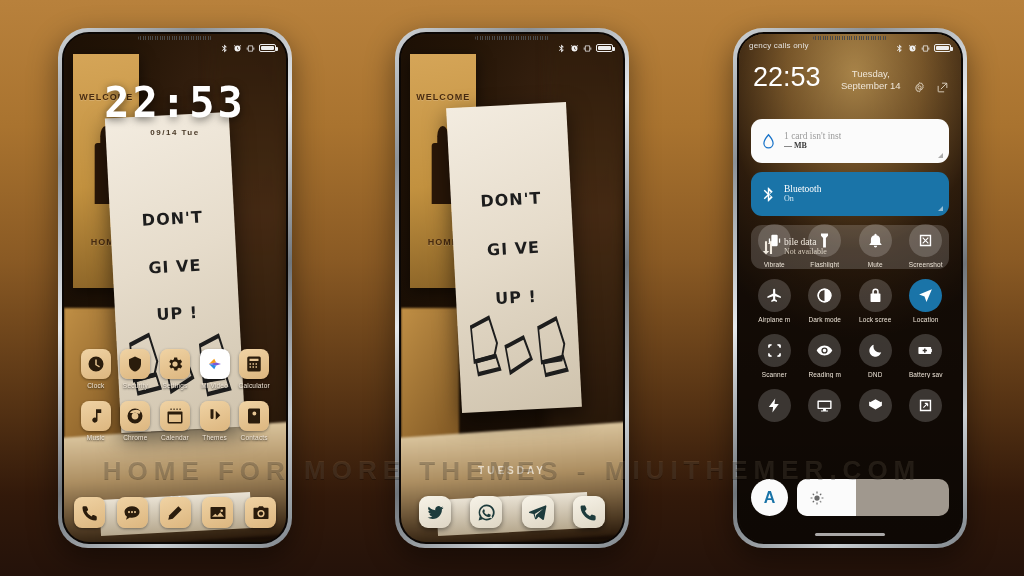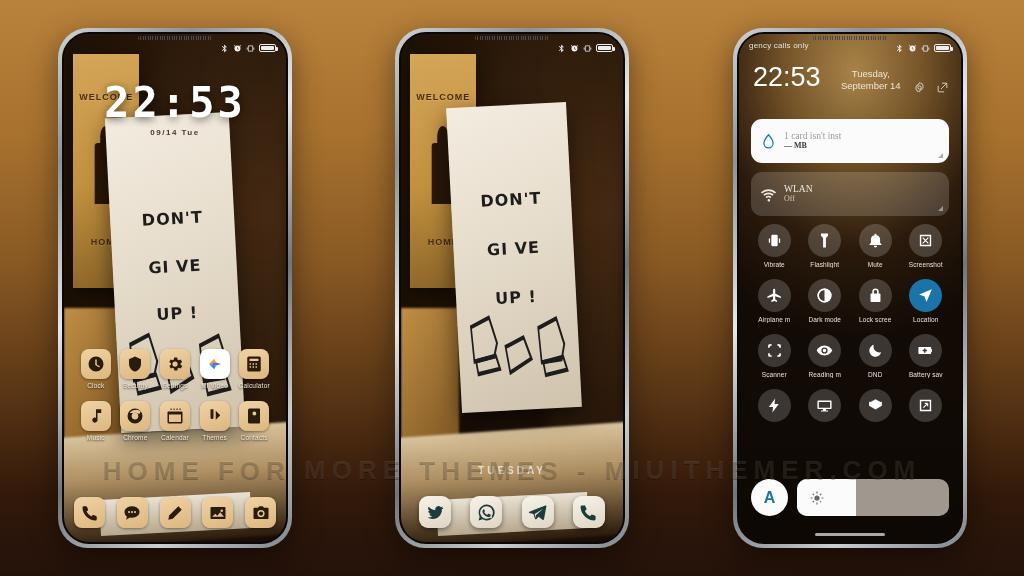--- a/index.html
+++ b/index.html
@@ -583,29 +583,38 @@
           <div class="bigtile white">
             <span class="bt-ic"><svg viewBox="0 0 24 24">
                   <path d="M12 2.5S5.5 10 5.5 14.5a6.5 6.5 0 0013 0C18.5 10 12 2.5 12 2.5z" fill="none" stroke="#1a74c9" stroke-width="1.8"></path>
                 </svg></span>
             <span class="bt-txt">
               <span class="bt-t">1 card isn't inst</span>
               <span class="bt-s">— MB</span>
             </span>
             <span class="bt-corner"></span>
           </div>
+          <div class="bigtile blue">
+            <span class="bt-ic"><svg viewBox="0 0 24 24" fill="#fff">
+                  <path d="M11 2v7.6L6.7 5.3 5.3 6.7 10.6 12l-5.3 5.3 1.4 1.4L11 14.4V22h1l6-6-4.6-4 4.6-4-6-6h-1zm2 4.8l2.2 2.2L13 11.2V6.8zm0 10.4v-4.4l2.2 2.2L13 17.2z"></path>
+                </svg></span>
+            <span class="bt-txt">
+              <span class="bt-t">Bluetooth</span>
+              <span class="bt-s">On</span>
+            </span>
+            <span class="bt-corner"></span>
+          </div>
           <div class="bigtile dim">
             <span class="bt-ic"><svg viewBox="0 0 24 24" fill="#efe7da">
-                  <path d="M12 18.5a1.8 1.8 0 110 3.5 1.8 1.8 0 010-3.5zm0-4.6c1.6 0 3.1.6 4.2 1.7l-1.6 1.6a3.7 3.7 0 00-5.2 0l-1.6-1.6a5.9 5.9 0 014.2-1.7zm0-4.6c2.9 0 5.5 1.1 7.4 3l-1.6 1.6a8.2 8.2 0 00-11.6 0L4.6 12.3A10.4 10.4 0 0112 9.3zm0-4.6c4.1 0 7.9 1.6 10.7 4.3l-1.6 1.6a13 13 0 00-18.2 0L1.3 9A15.2 15.2 0 0112 4.7z"></path>
+                  <path d="M7 3v14H4l4.5 5L13 17h-3V3H7zm10 18V7h3l-4.5-5L11 7h3v14h3z"></path>
                 </svg></span>
             <span class="bt-txt">
-              <span class="bt-t">WLAN</span>
-              <span class="bt-s">Off</span>
+              <span class="bt-t">bile data</span>
+              <span class="bt-s">Not available</span>
             </span>
-            <span class="bt-corner"></span>
           </div>
         </div>
 
         <div class="cc-grid">
 
           <div class="qs">
             <span class="qs-c">
                 <svg viewBox="0 0 24 24">
                   <path d="M9 4h6a1.5 1.5 0 011.5 1.5v13A1.5 1.5 0 0115 20H9a1.5 1.5 0 01-1.5-1.5v-13A1.5 1.5 0 019 4zm-5 5h1.8v6H4V9zm14.2 0H20v6h-1.8V9z"></path>
                 </svg>

